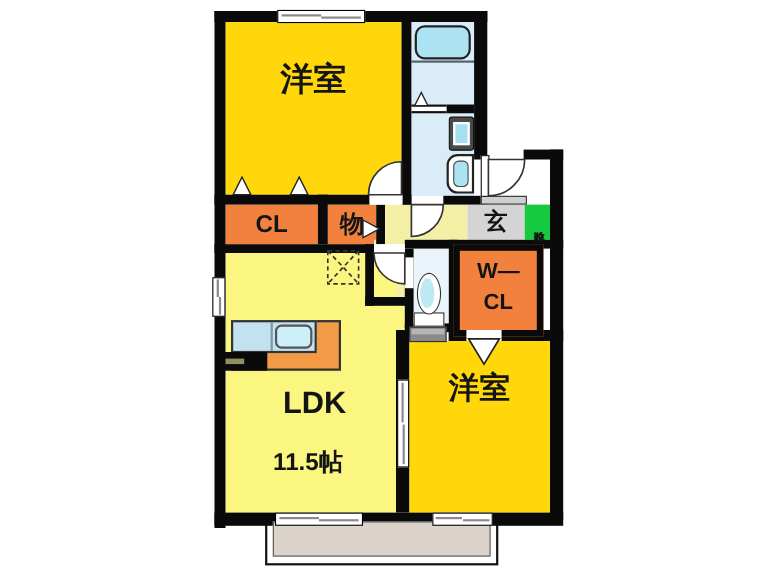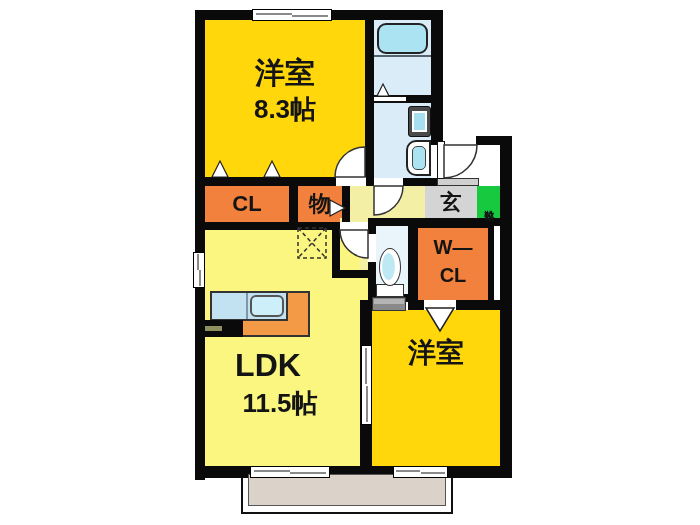--- a/index.html
+++ b/index.html
@@ -121,24 +121,23 @@
     <path d="M426,308 L454,308 L440,331 Z" fill="#fff" stroke="#222" stroke-width="1.5"></path>
 
     <g stroke="#333" stroke-width="1.5" stroke-dasharray="4,3" fill="none">
       <rect x="298" y="228" width="28" height="30"></rect>
       <line x1="298" y1="228" x2="326" y2="258"></line>
       <line x1="326" y1="228" x2="298" y2="258"></line>
     </g>
   </svg>
 
   <div class="lbl" style="left:215px;top:55px;width:140px;height:36px;font-size:30px;">洋室</div>
-  <div class="lbl" style="left:215px;top:94px;width:140px;height:32px;font-size:26px;">8.3帖</div>
 
-  <div class="lbl" style="left:198px;top:348px;width:140px;height:36px;font-size:32px;">LDK</div>
-  <div class="lbl" style="left:210px;top:388px;width:140px;height:32px;font-size:26px;">11.5帖</div>
+  <div class="lbl" style="left:216px;top:348px;width:140px;height:36px;font-size:28px;">LDK</div>
+  <div class="lbl" style="left:210px;top:404px;width:140px;height:32px;font-size:22px;">11.5帖</div>
 
   <div class="lbl" style="left:372px;top:336px;width:128px;height:34px;font-size:28px;">洋室</div>
 
   <div class="lbl" style="left:205px;top:186px;width:84px;height:36px;font-size:22px;font-weight:600;">CL</div>
   <div class="lbl" style="left:298px;top:186px;width:44px;height:36px;font-size:22px;">物</div>
   <div class="lbl" style="left:425px;top:186px;width:52px;height:32px;font-size:21px;">玄</div>
   <div class="lbl vtext" style="left:477px;top:187px;width:23px;height:31px;font-size:10px;">靴箱</div>
 
   <div class="lbl" style="left:418px;top:234px;width:70px;height:26px;font-size:20px;">W—</div>
   <div class="lbl" style="left:418px;top:262px;width:70px;height:26px;font-size:20px;">CL</div>

